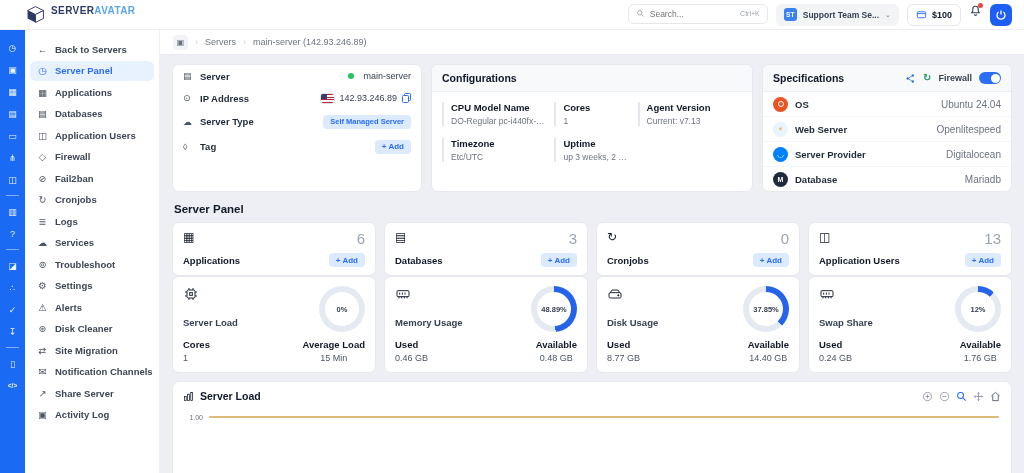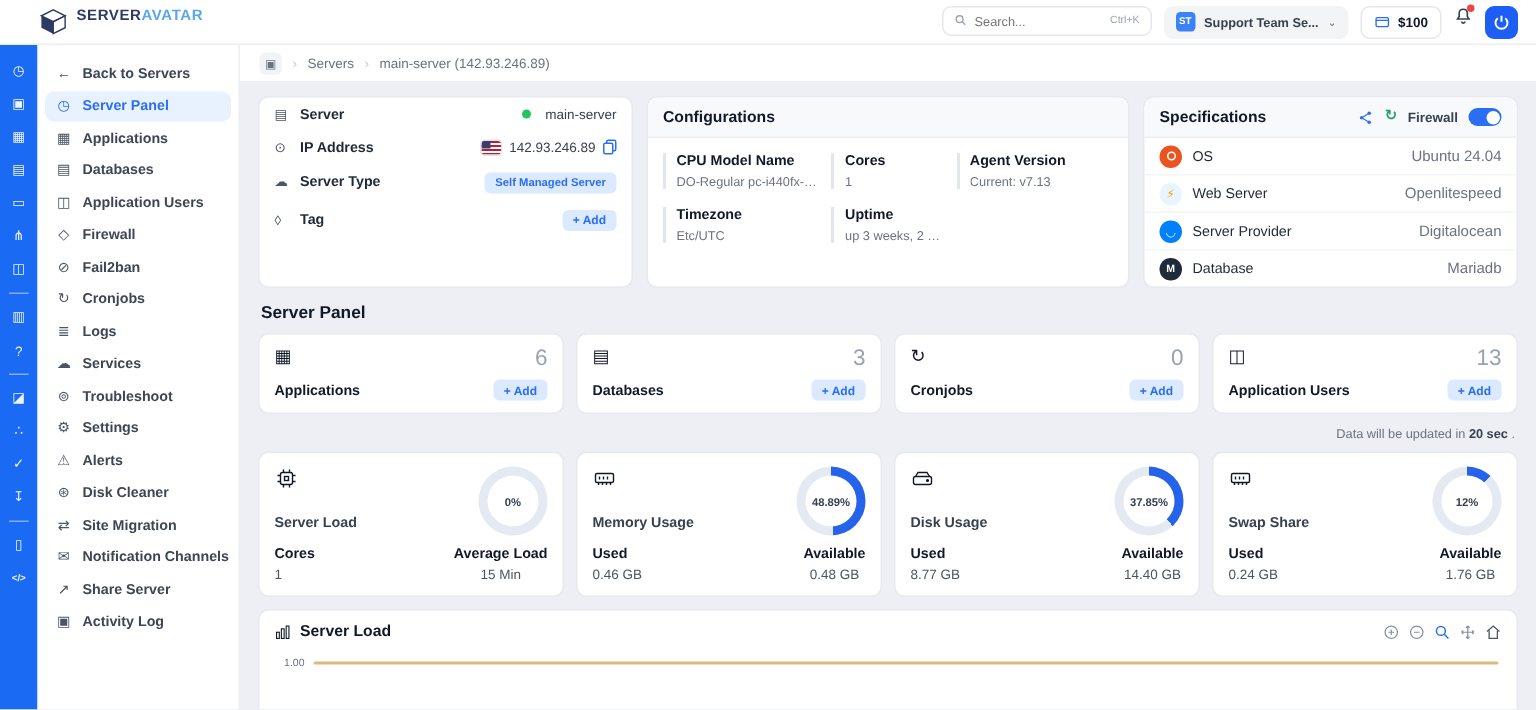--- a/index.html
+++ b/index.html
@@ -63,21 +63,21 @@
   .cfg-v{font-size:8.5px;color:#6b7280;margin-top:3px;white-space:nowrap;overflow:hidden;text-overflow:ellipsis}
   
   .spec-tools{margin-left:auto;display:flex;align-items:center;gap:7px}
   .refresh{color:#22a06b;font-size:10px;font-weight:700;cursor:pointer;line-height:1}
   .fw-lb{font-size:9px;font-weight:600;color:#374151}
   .toggle{width:22px;height:12px;border-radius:7px;background:#2b6ef6;position:relative;cursor:pointer;flex:none}
   .toggle::after{content:"";position:absolute;right:1.5px;top:1.5px;width:9px;height:9px;border-radius:50%;background:#fff}
   .sp-row{display:flex;align-items:center;gap:7px;padding:4.5px 10px;font-size:9.5px}
   .sp-row+.sp-row{border-top:1px solid #f4f5f7}
   .sp-logo{width:15px;height:15px;border-radius:50%;display:flex;align-items:center;justify-content:center;font-size:7px;color:#fff;flex:none;font-weight:700}
-  .sp-lb{font-weight:400;color:#1f2937}
+  .sp-lb{font-weight:700;color:#1f2937}
   .sp-val{font-size:10px;color:#6b7280}
   .ub{background:#e95420}
   .ub i{width:6px;height:6px;border:1.5px solid #fff;border-radius:50%;display:block}
   .ols{background:#eaf4fd;color:#f0a020;font-size:8px}
   .do{background:#0080ff;font-size:8px}
   .mdb{background:#1f2a3a;font-size:7px}
   
   .sec-title{font-size:11.5px;font-weight:800;color:#111827;margin:11px 2px 7px}
   .grid-stats{display:grid;grid-template-columns:repeat(4,1fr);gap:8px}
   .stat{background:#fff;border:1px solid #e7e9ee;border-radius:7px;padding:8px 10px}
@@ -417,21 +417,20 @@
               <span class="stat-ic">◫</span>
               <span class="stat-count">13</span>
             </div>
           <div class="stat-bot">
               <span class="stat-name">Application Users</span>
               <button class="pill">+ Add</button>
             </div>
         </div>
       </div>
 
-      <div class="note"><span>Data will be updated in </span><b>20 sec</b><span> .</span></div>
 
       <div class="grid-g">
         <div class="gcard">
           <div class="g-top">
             <div class="g-left">
               <svg width="16" height="16" viewBox="0 0 24 24" fill="none" stroke="#111827" stroke-width="1.4">
                   <rect x="6" y="6" width="12" height="12" rx="2"></rect>
                   <rect x="10" y="10" width="4" height="4"></rect>
                   <path d="M9 6V3M15 6V3M9 21v-3M15 21v-3M6 9H3M6 15H3M21 9h-3M21 15h-3"></path>
                 </svg>

